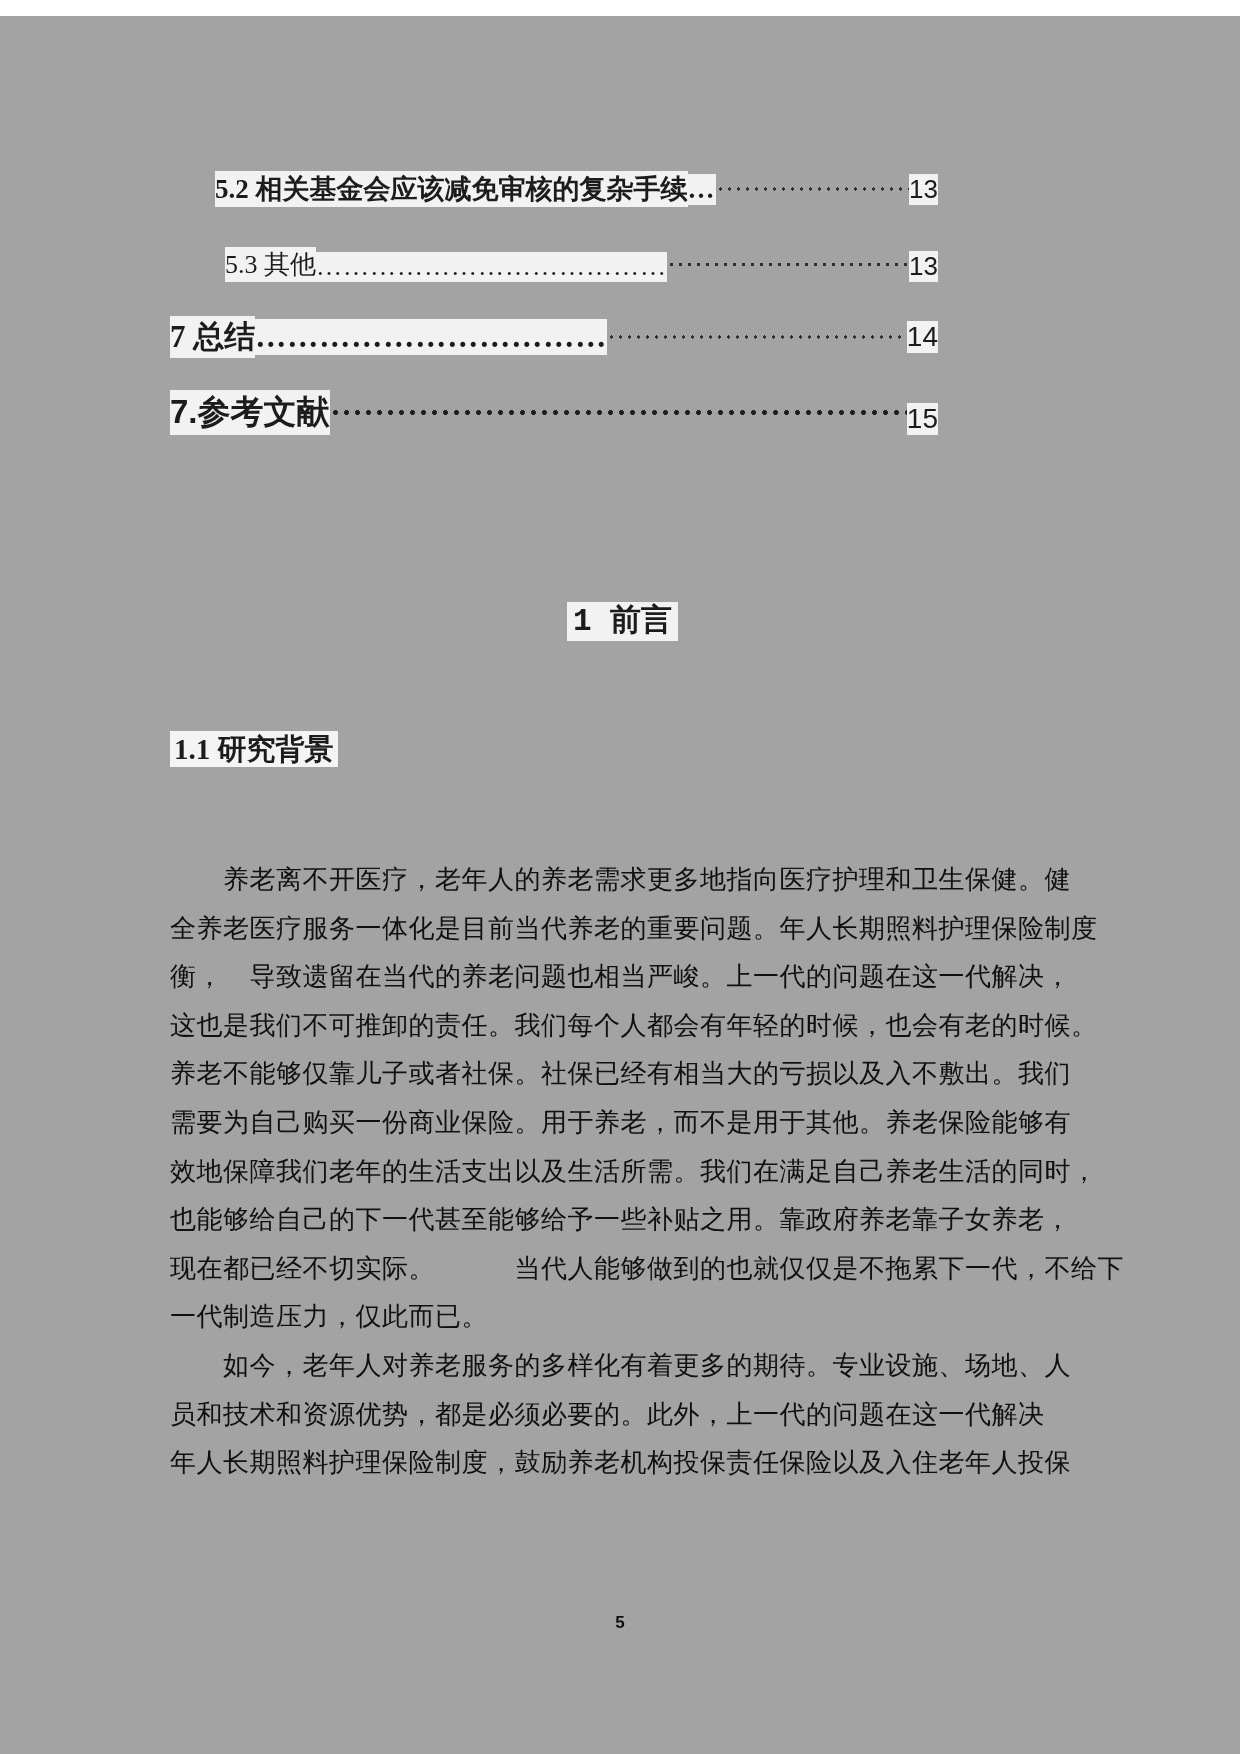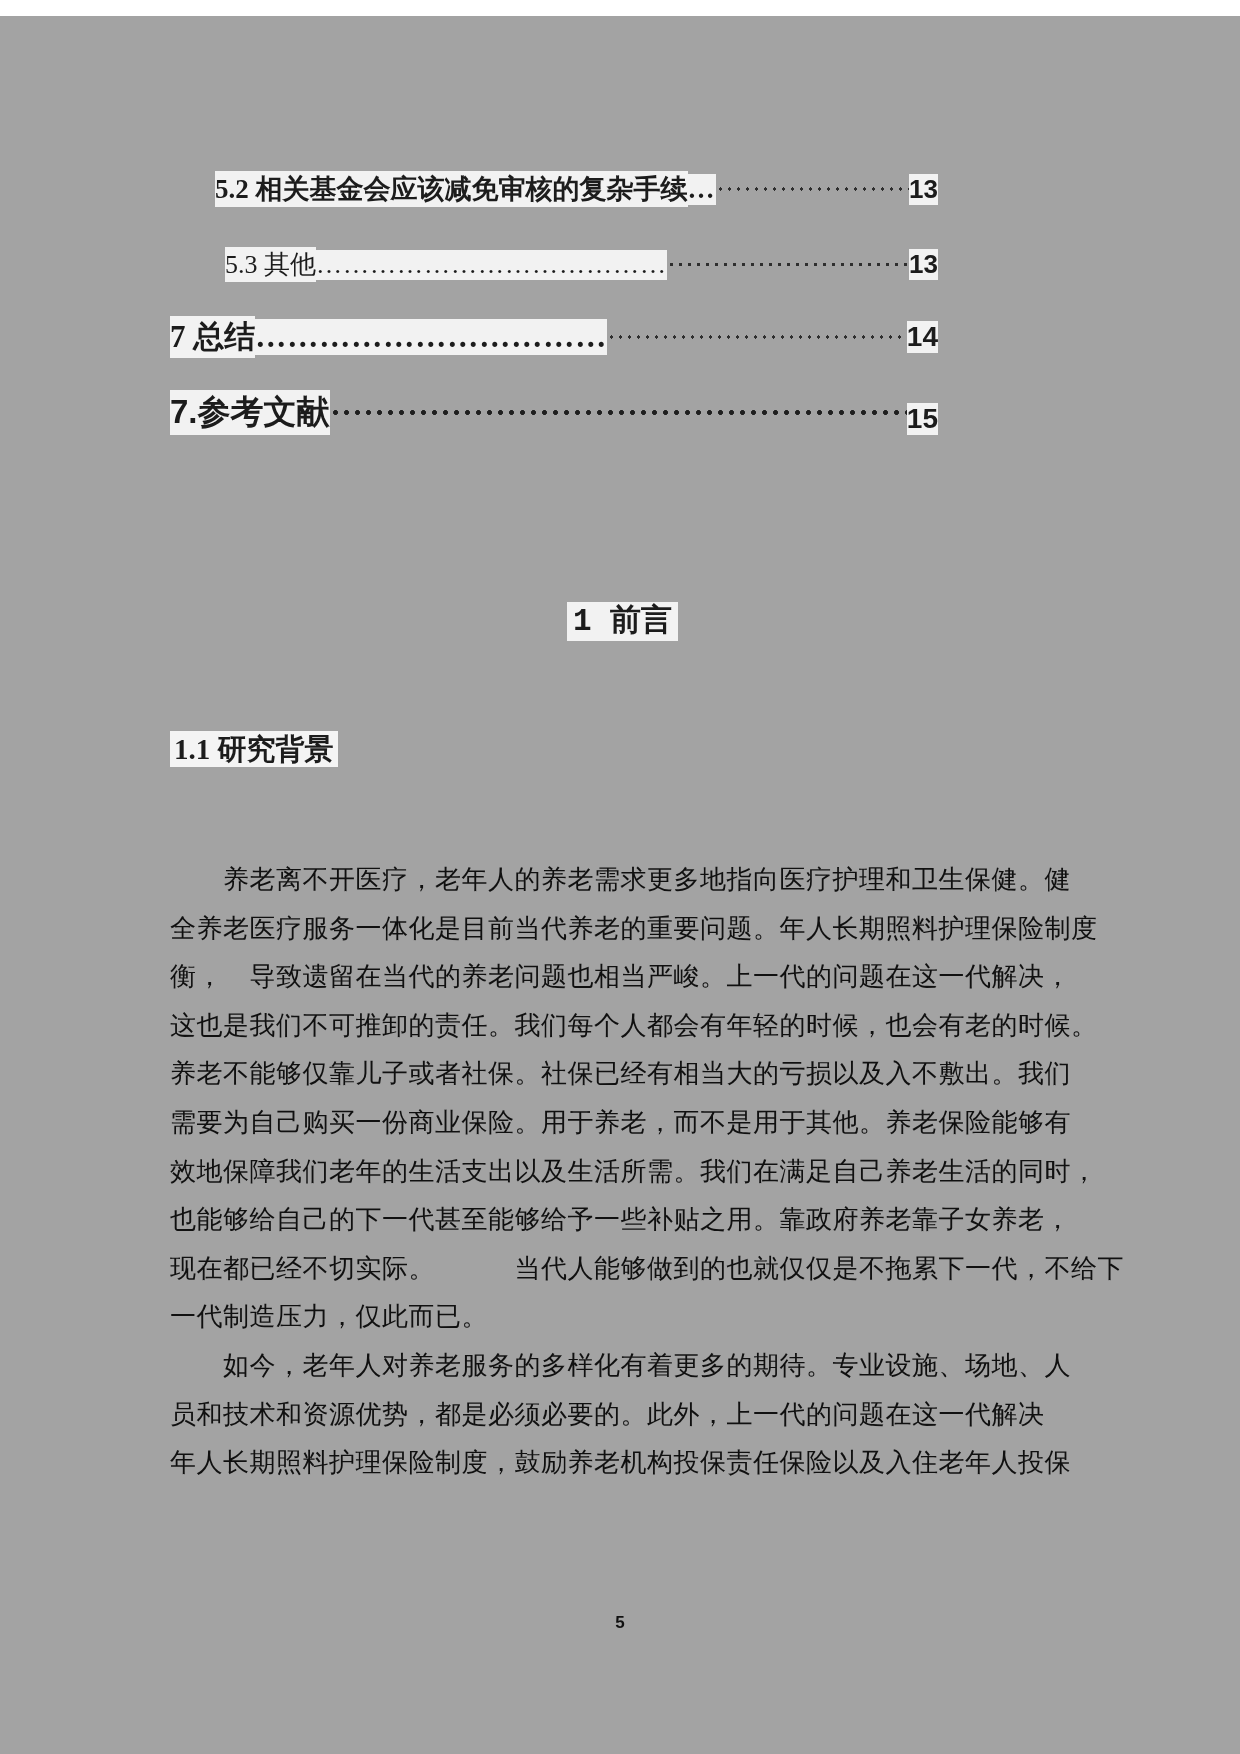--- a/index.html
+++ b/index.html
@@ -40,34 +40,34 @@
     background-image: radial-gradient(circle, #2e2e2e 1.5px, transparent 1.8px);
     background-size: 9px 100%;
     background-repeat: repeat-x;
     background-position: 0 62%;
   }
   .toc-page { flex: 0 0 auto; }
 
   .toc-52 { top: 155px; font-size: 27px; font-weight: 700; }
   .toc-52 .toc-label { margin-left: 45px; }
 
-  .toc-53 { top: 231px; font-size: 26px; font-weight: 400; }
+  .toc-53 { top: 231px; font-size: 26px; font-weight: 400; align-items: flex-end; }
   .toc-53 .toc-label { margin-left: 55px; }
 
   .toc-6 { top: 300px; font-size: 31px; font-weight: 700; }
 
   .toc-7 { top: 374px; font-size: 33px; font-weight: 700;
            font-family: "Liberation Sans", "DejaVu Sans", sans-serif; align-items: flex-end; }
   .toc-7 .toc-leader {
     background-image: radial-gradient(circle, #1f1f1f 2.2px, transparent 2.5px);
     background-size: 11px 100%;
     background-position: 0 58%;
   }
 
-  .toc-page { font-family: "Liberation Sans", "DejaVu Sans", sans-serif; font-weight: 700; }
+  .toc-page { font-family: "Liberation Sans", "DejaVu Sans", sans-serif; font-weight: 400; }
   .toc-52 .toc-page, .toc-53 .toc-page { font-size: 26px; }
   .toc-6 .toc-page { font-size: 28px; }
   .toc-7 .toc-page { font-size: 28px; }
 
   
   .chapter-heading {
     position: absolute;
     top: 583px;
     left: 170px;
     width: 905px;

